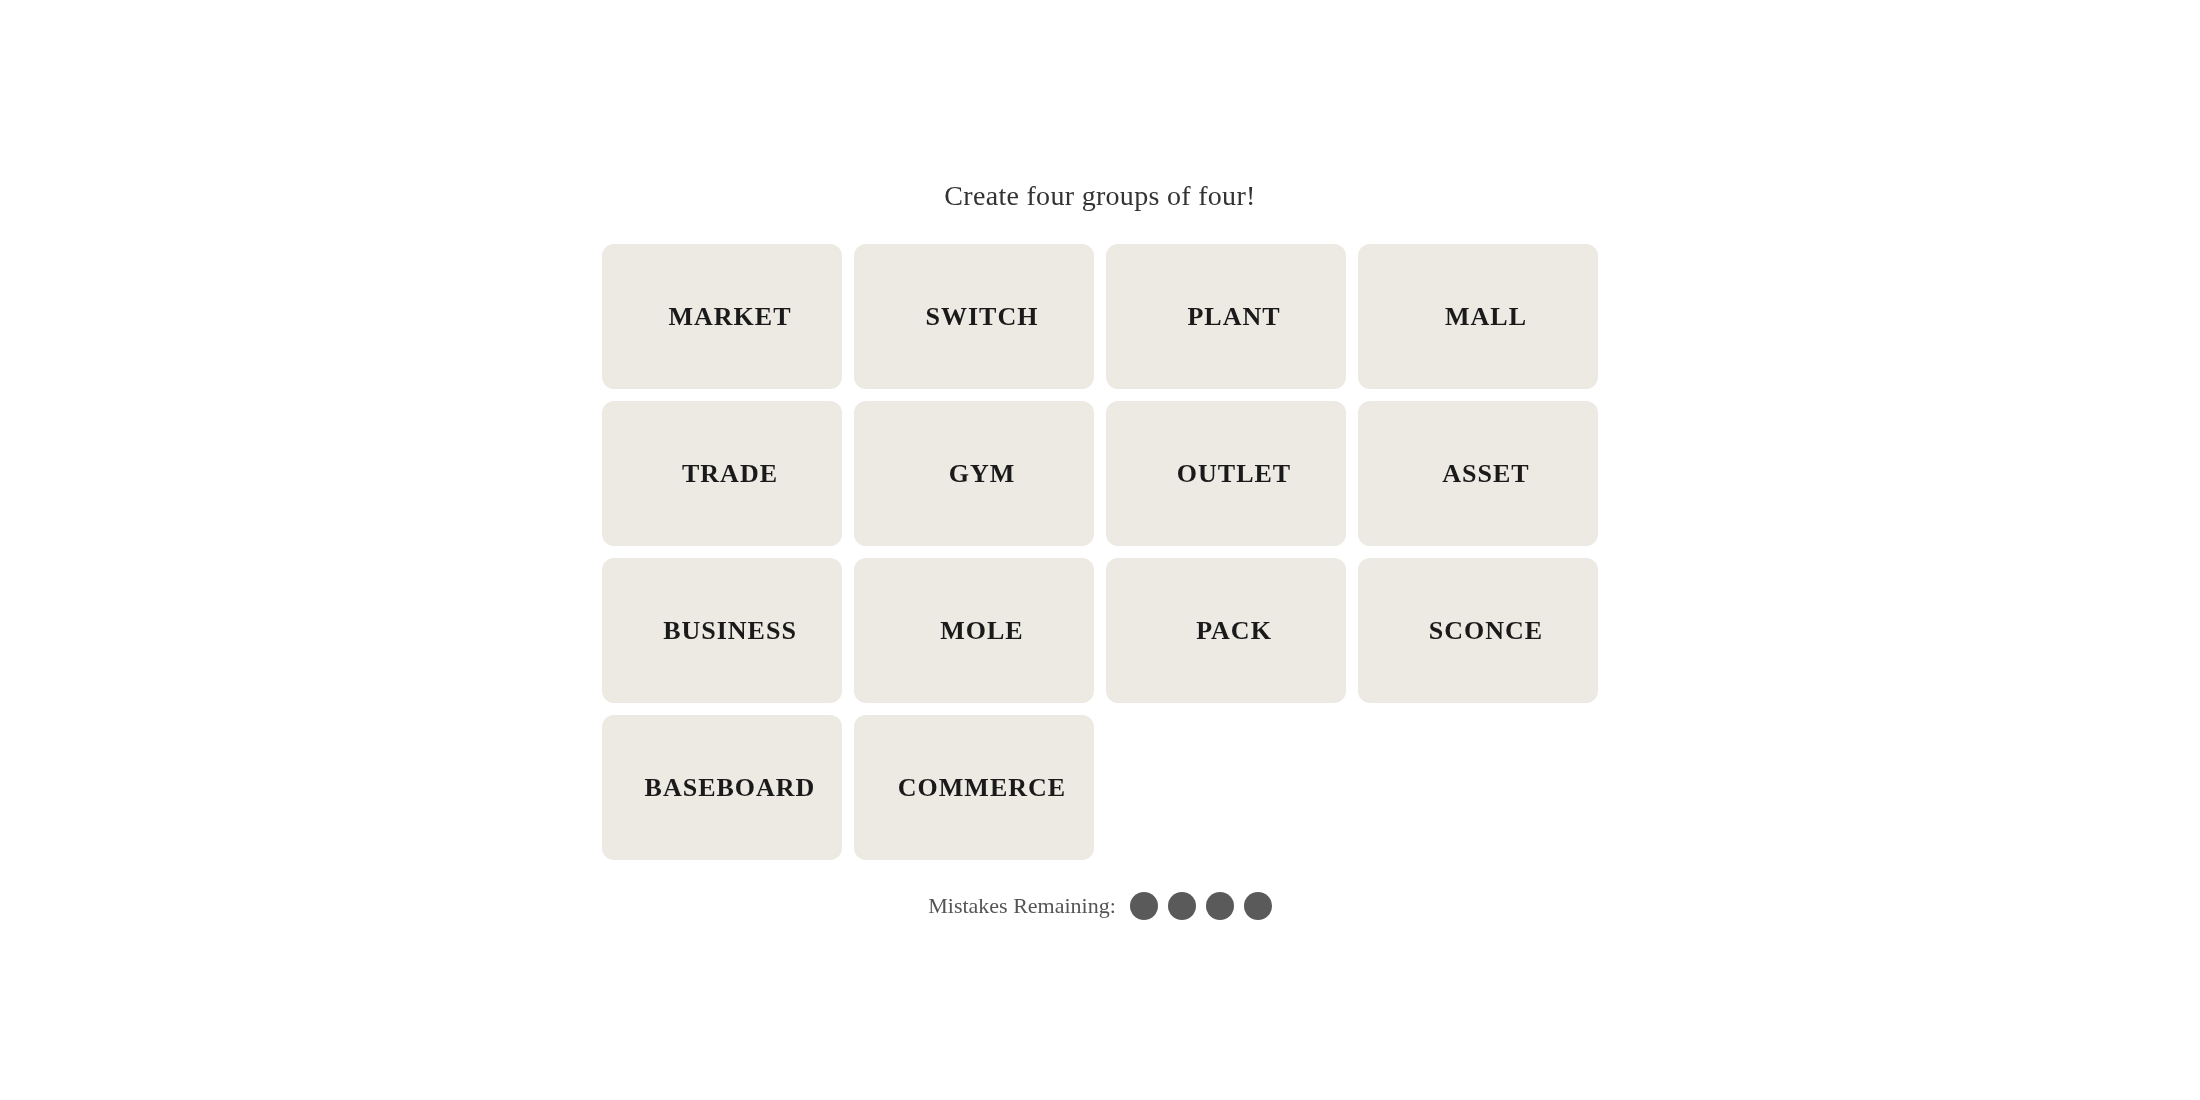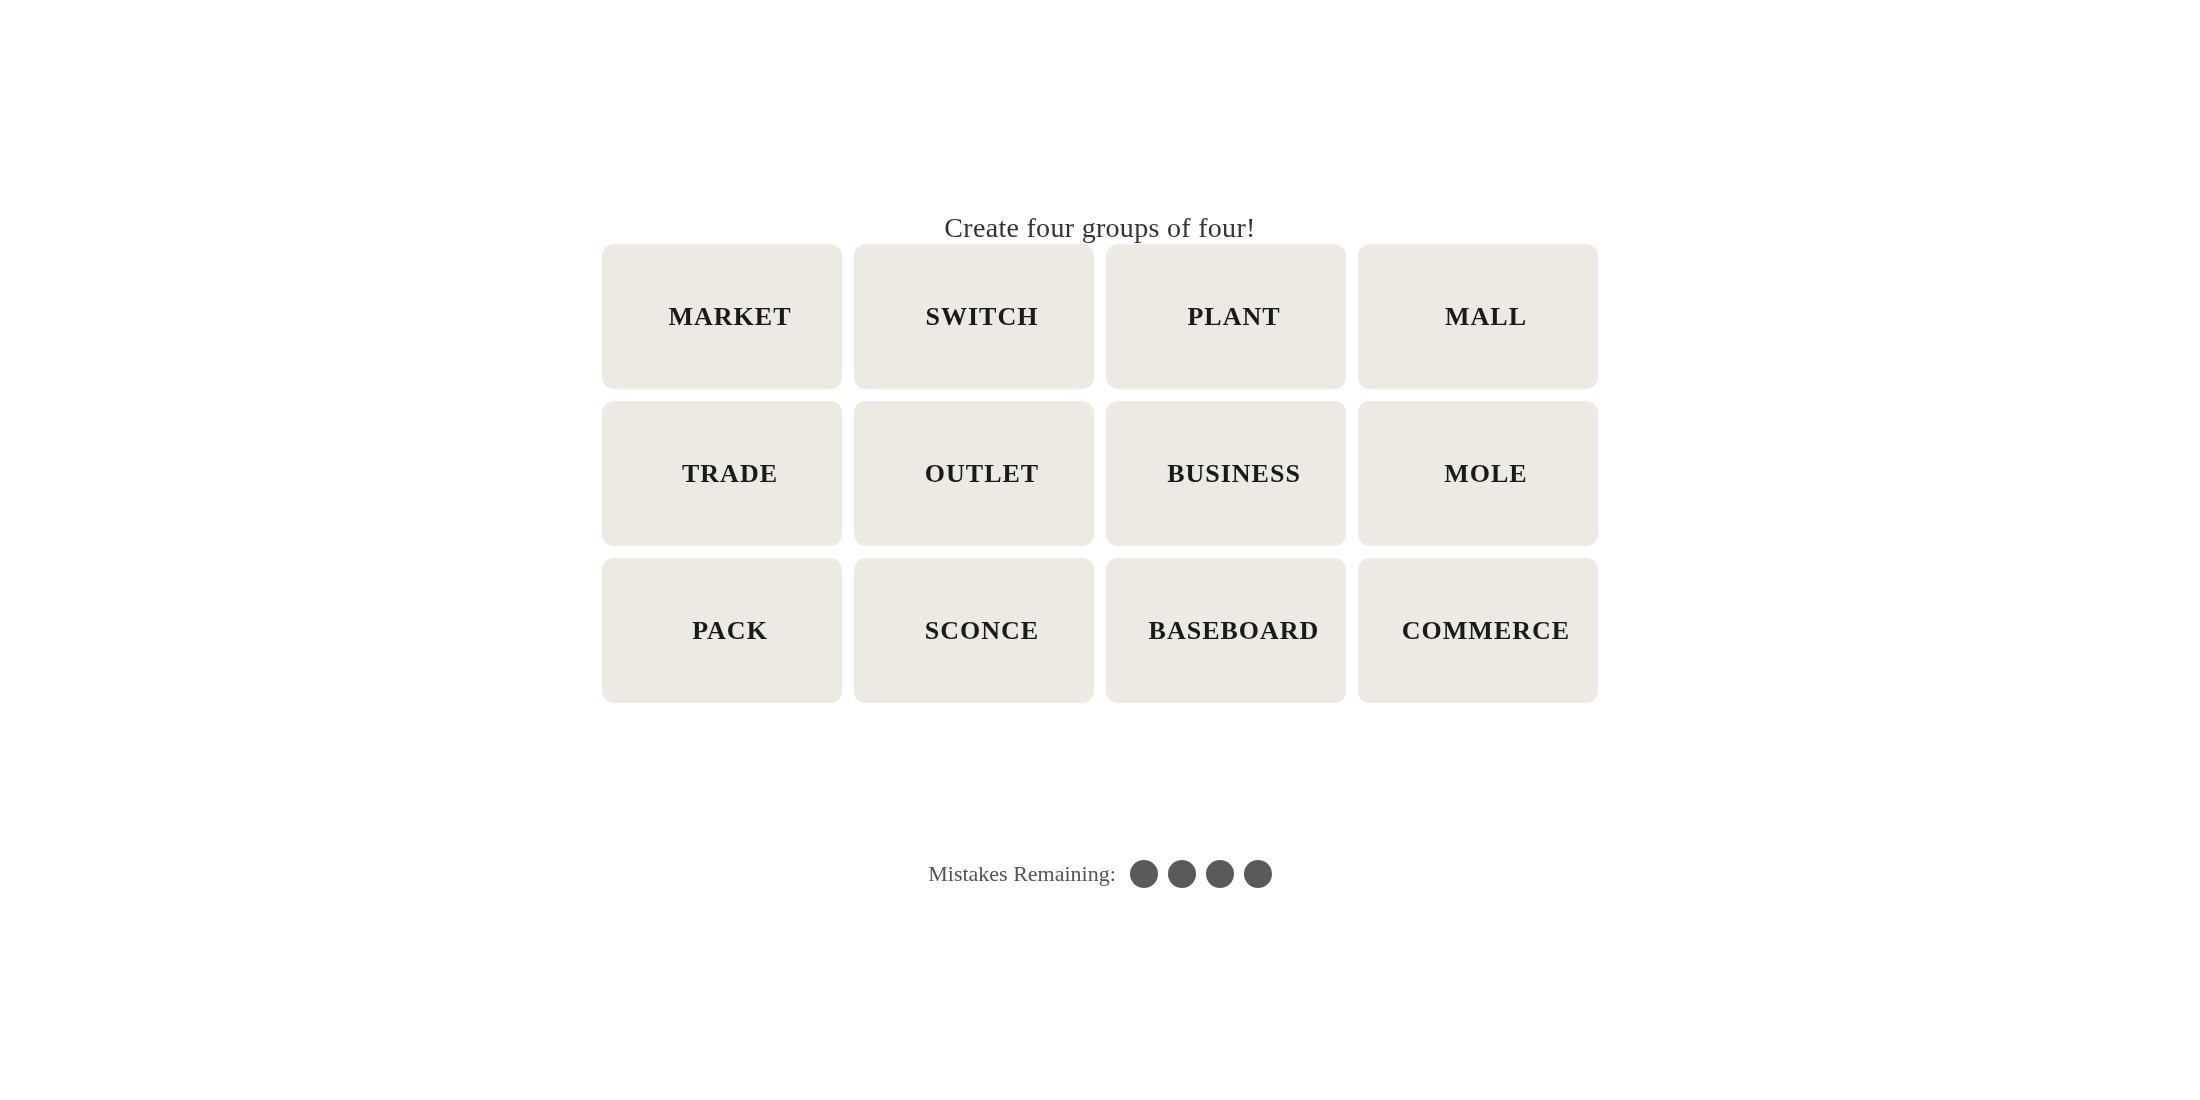--- a/index.html
+++ b/index.html
@@ -16,20 +16,21 @@
       align-items: center;
       min-height: 100vh;
       width: 2200px;
       height: 1100px;
     }
 
     .game-container {
       display: flex;
       flex-direction: column;
       align-items: center;
+      gap: 32px;
       width: 1100px;
     }
 
     .instruction {
       font-size: 28px;
       color: #333333;
       font-family: Georgia, serif;
       font-weight: normal;
       letter-spacing: 0.3px;
     }
@@ -104,21 +105,27 @@
       <button class="word-tile">
         <span>PLANT</span>
       </button>
       <button class="word-tile">
         <span>MALL</span>
       </button>
       <button class="word-tile">
         <span>TRADE</span>
       </button>
       <button class="word-tile">
+        <span>GYM</span>
+      </button>
+      <button class="word-tile">
         <span>OUTLET</span>
+      </button>
+      <button class="word-tile">
+        <span>ASSET</span>
       </button>
       <button class="word-tile">
         <span>BUSINESS</span>
       </button>
       <button class="word-tile">
         <span>MOLE</span>
       </button>
       <button class="word-tile">
         <span>PACK</span>
       </button>

